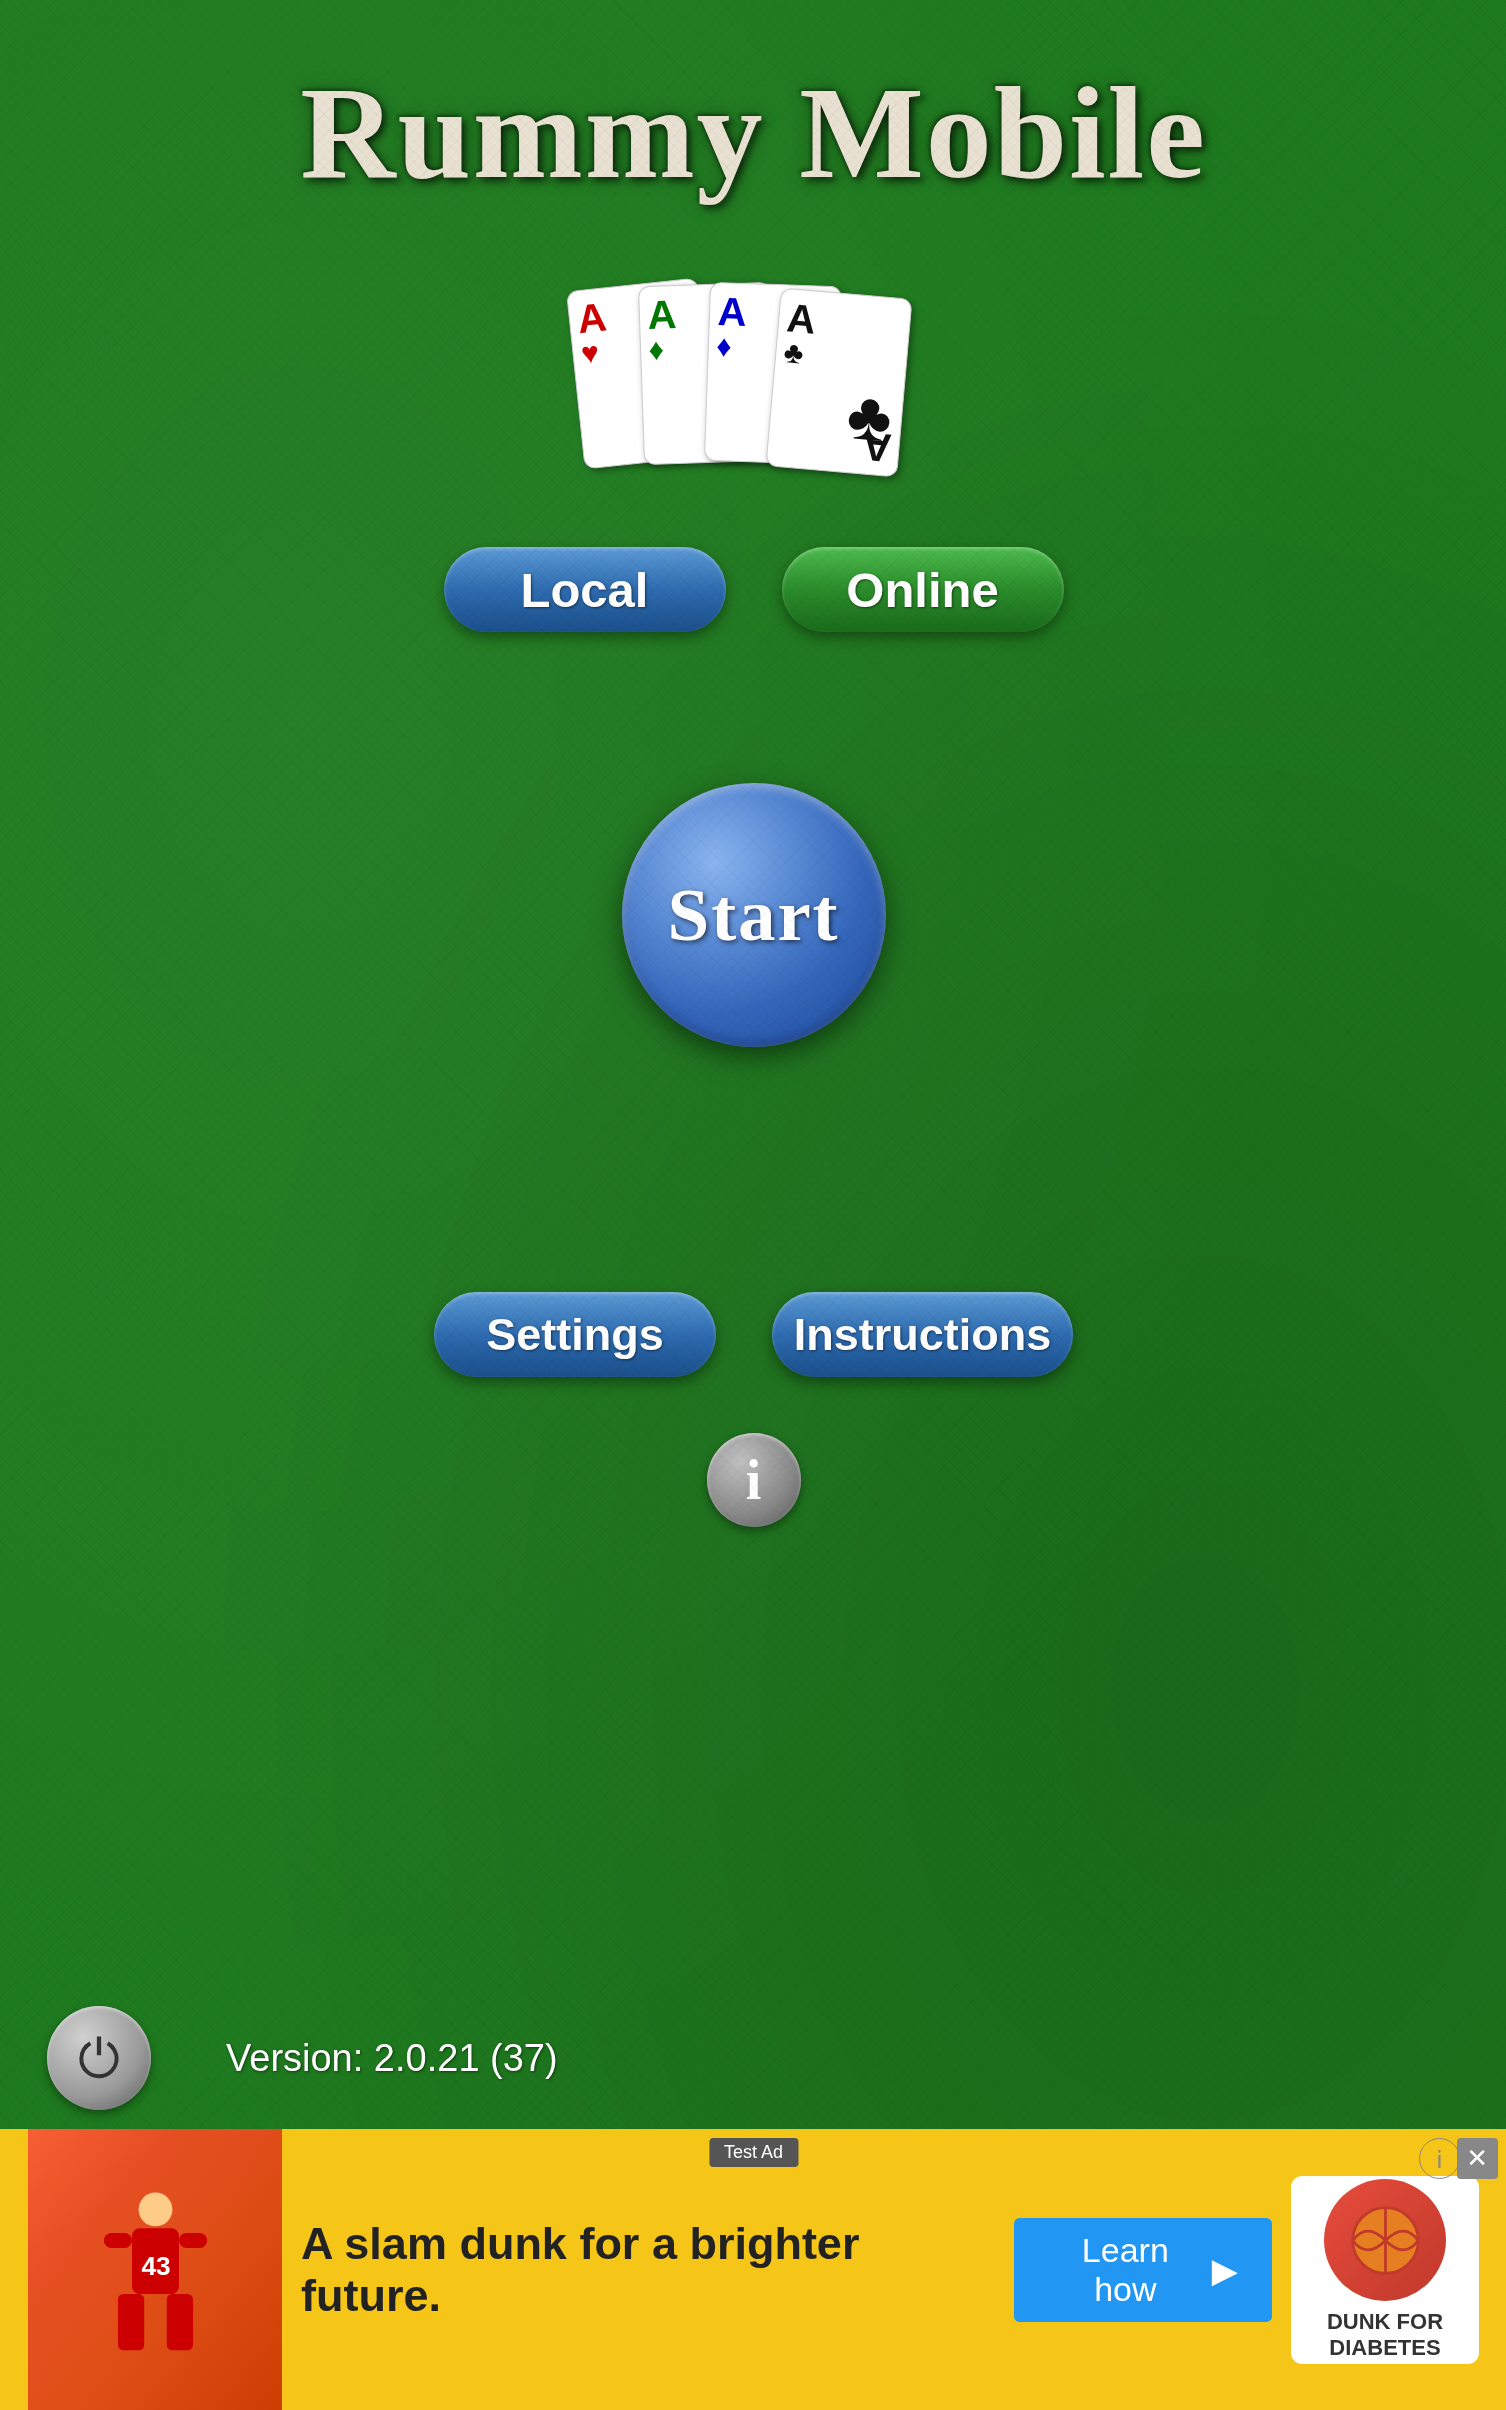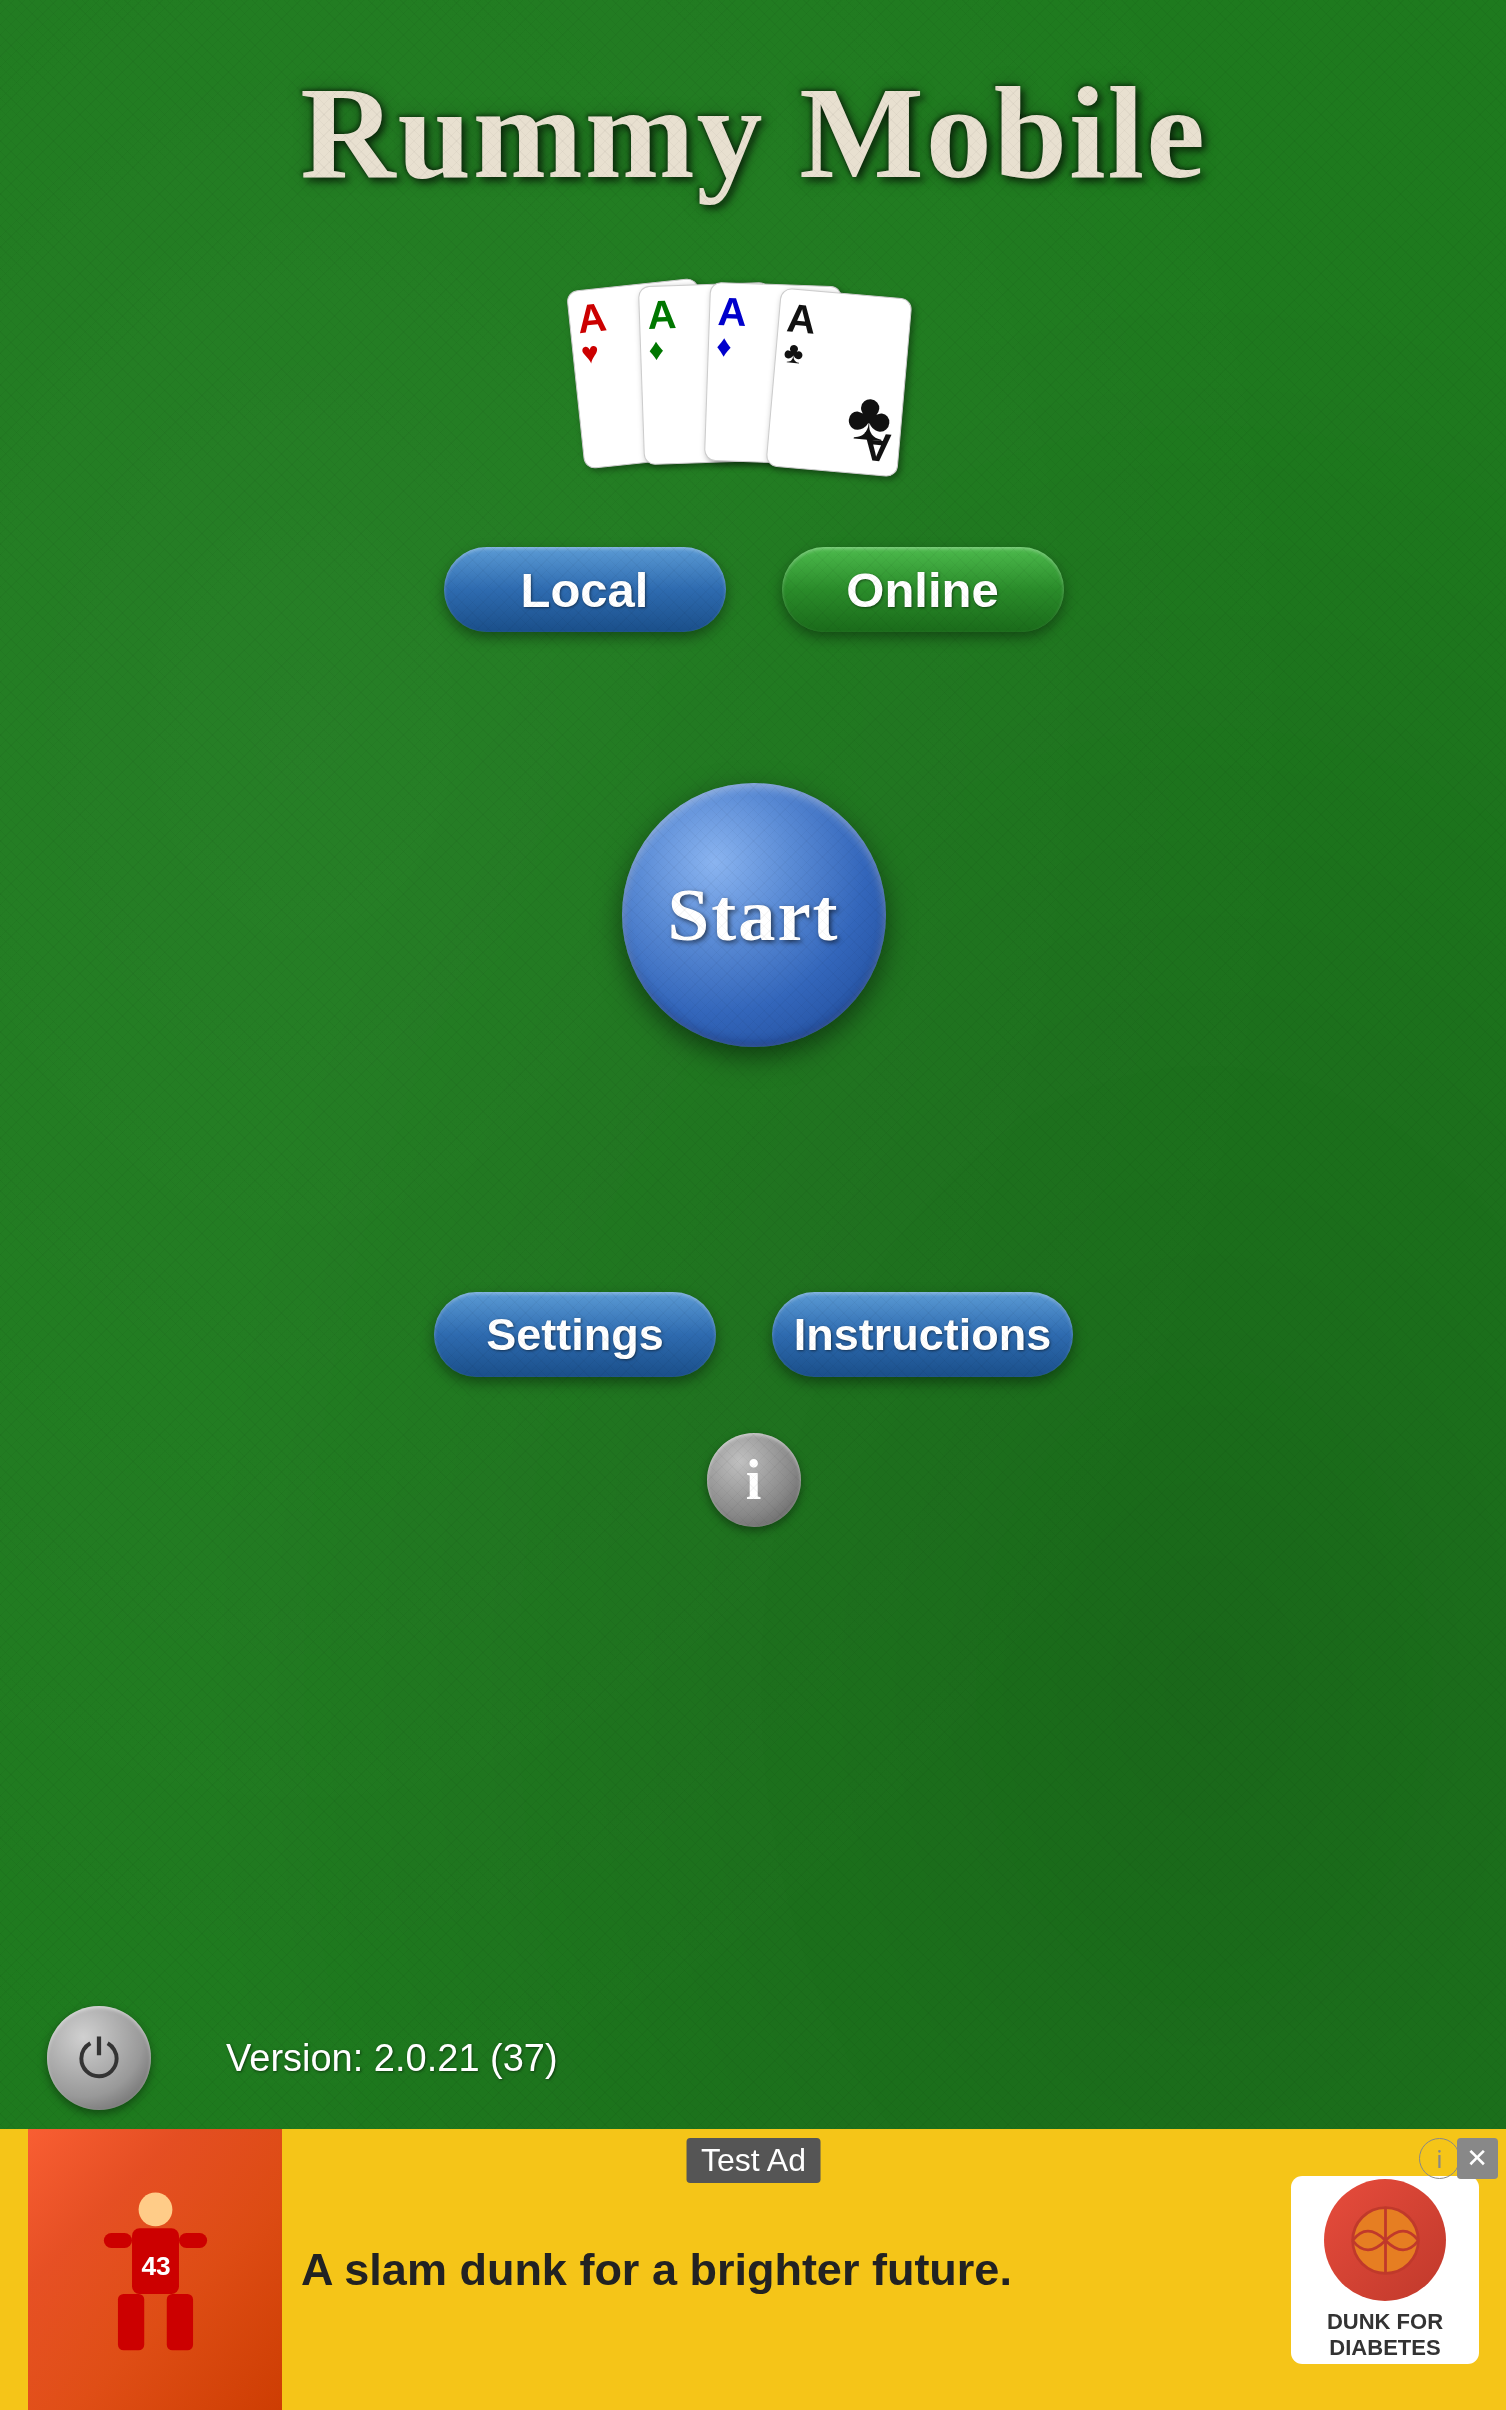--- a/index.html
+++ b/index.html
@@ -283,21 +283,21 @@
       overflow: hidden;
     }
 
     .ad-label {
       position: absolute;
       top: 9.4px;
       left: 50%;
       transform: translateX(-50%);
       background: #555;
       color: white;
-      font-size: 32px;
+      font-size: 18px;
       padding: 3.8px 15px;
       border-radius: 3.8px;
     }
 
     .ad-image-placeholder {
       width: 254px;
       height: 306px;
       background: linear-gradient(135deg, #e74c3c 0%, #c0392b 30%, #e67e22 60%, #f39c12 100%);
       border-radius: 7.5px;
       flex-shrink: 0;
@@ -487,20 +487,24 @@
       <rect x="20" y="115" width="28" height="60" rx="6" fill="#cc0000"></rect>
       <rect x="72" y="115" width="28" height="60" rx="6" fill="#cc0000"></rect>
 
       <rect x="5" y="50" width="30" height="16" rx="8" fill="#cc0000"></rect>
       <rect x="85" y="50" width="30" height="16" rx="8" fill="#cc0000"></rect>
     </svg>
   </div>
 
   <div class="ad-content">
     <div class="ad-title">A slam dunk for a brighter future.</div>
+    <button class="ad-learn-btn">
+      <span>Learn how</span>
+      <span>▶</span>
+    </button>
   </div>
 
   <div class="ad-logo">
     <div class="ad-logo-circle">
 
       <svg viewBox="0 0 80 80" width="75" height="75">
         <circle cx="40" cy="40" r="35" fill="#e67e22" stroke="#c0392b" stroke-width="3"></circle>
         <path d="M5 40 Q20 20 40 40 Q60 60 75 40" stroke="#c0392b" stroke-width="3" fill="none"></path>
         <path d="M5 40 Q20 60 40 40 Q60 20 75 40" stroke="#c0392b" stroke-width="3" fill="none"></path>
         <line x1="40" y1="5" x2="40" y2="75" stroke="#c0392b" stroke-width="3"></line>

